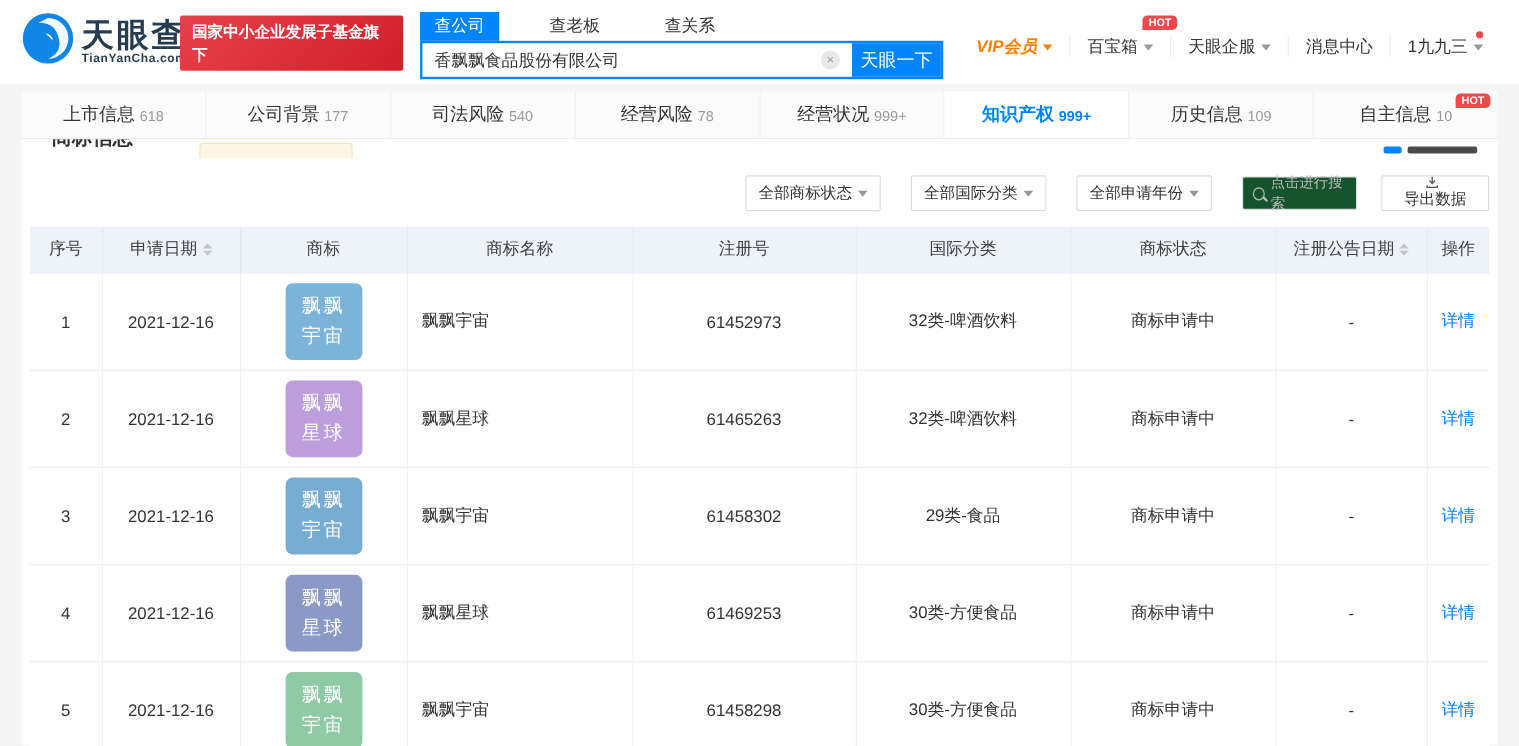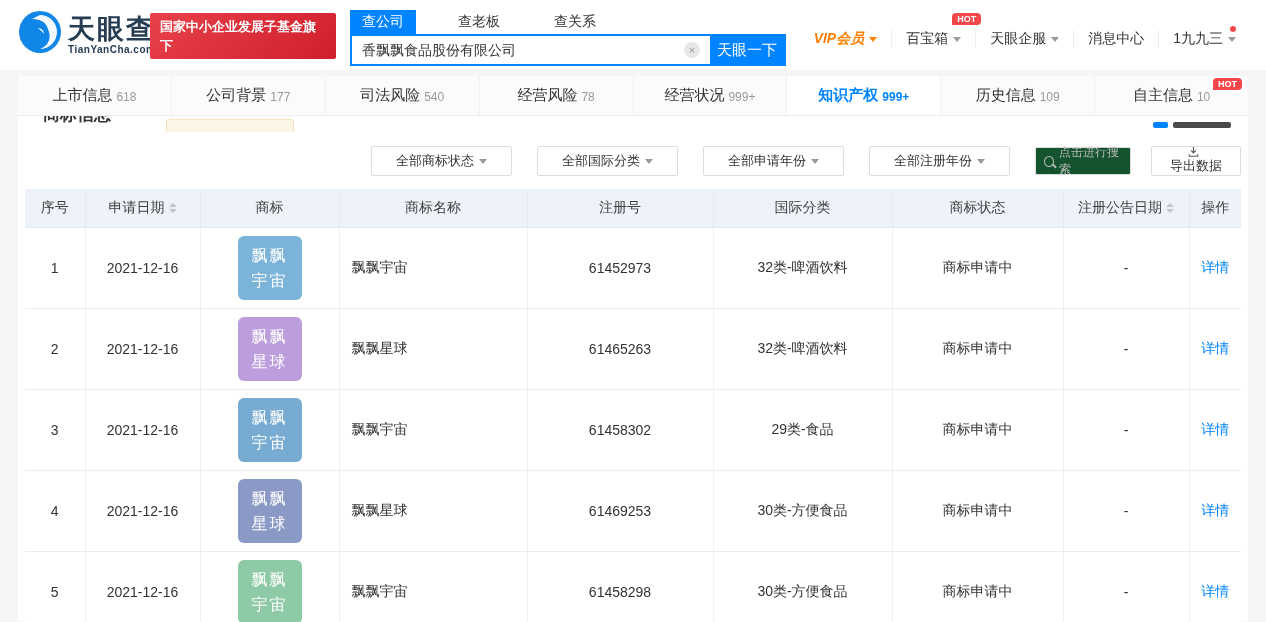--- a/index.html
+++ b/index.html
@@ -60,21 +60,21 @@
   .clip-title { position:absolute; left:18px; top:-13px; font-size:17px; font-weight:bold; color:#333; }
   .clip-subtab { position:absolute; left:141px; top:3px; width:128px; height:18px;
     background:#fdf5e6; border:1px solid #f5e3c0; border-radius:3px; }
   .clip-frag { position:absolute; right:10px; top:6px; display:flex; align-items:center; }
   .clip-frag .b1 { width:15px; height:6px; background:#0084ff; border-radius:2px; margin-right:5px; }
   .clip-frag .b2 { width:58px; height:6px; background:#4a4a4a; border-radius:2px; }
 
   
   .filter-row { display:flex; justify-content:flex-end; align-items:center; margin-top:14px; height:30px; }
   .dropdown { display:flex; align-items:center; justify-content:center; height:30px; min-width:100px;
-    padding:0 24px; border:1px solid #ddd; border-radius:2px; font-size:13px; color:#333;
+    padding:0 10px; border:1px solid #ddd; border-radius:2px; font-size:13px; color:#333;
     margin-left:25px; cursor:pointer; background:#fff; }
   .search-filter { display:flex; align-items:center; height:28px; width:96px; padding:0 8px;
     border:1px solid #ddd; border-radius:2px; margin-left:25px; cursor:text; background:#14532d; }
   .search-filter .ph { font-size:12px; color:#bbb; margin-left:5px; }
   .export-btn { display:flex; align-items:center; justify-content:center; height:30px; width:90px;
     border:1px solid #ddd; border-radius:2px; font-size:13px; color:#333; margin-left:20px;
     cursor:pointer; background:#fff;flex-direction:column; }
   .export-btn svg { margin-right:5px; }
 
   
@@ -213,24 +213,20 @@
       <span class="caret"></span>
     </div>
     <div class="dropdown">
       <span>全部国际分类</span>
       <span class="caret"></span>
     </div>
     <div class="dropdown">
       <span>全部申请年份</span>
       <span class="caret"></span>
     </div>
-    <div class="dropdown">
-      <span>全部注册年份</span>
-      <span class="caret"></span>
-    </div>
     <div class="search-filter">
       <span class="mag"></span>
       <span class="ph">点击进行搜索</span>
     </div>
     <div class="export-btn">
       <svg width="13" height="13" viewBox="0 0 13 13">
         <path d="M6.5 0 v7 M3.5 4.5 L6.5 7.8 L9.5 4.5" stroke="#555" stroke-width="1.4" fill="none"></path>
         <path d="M1 9.5 v2.5 h11 v-2.5" stroke="#555" stroke-width="1.4" fill="none"></path>
       </svg>
       <span>导出数据</span>

